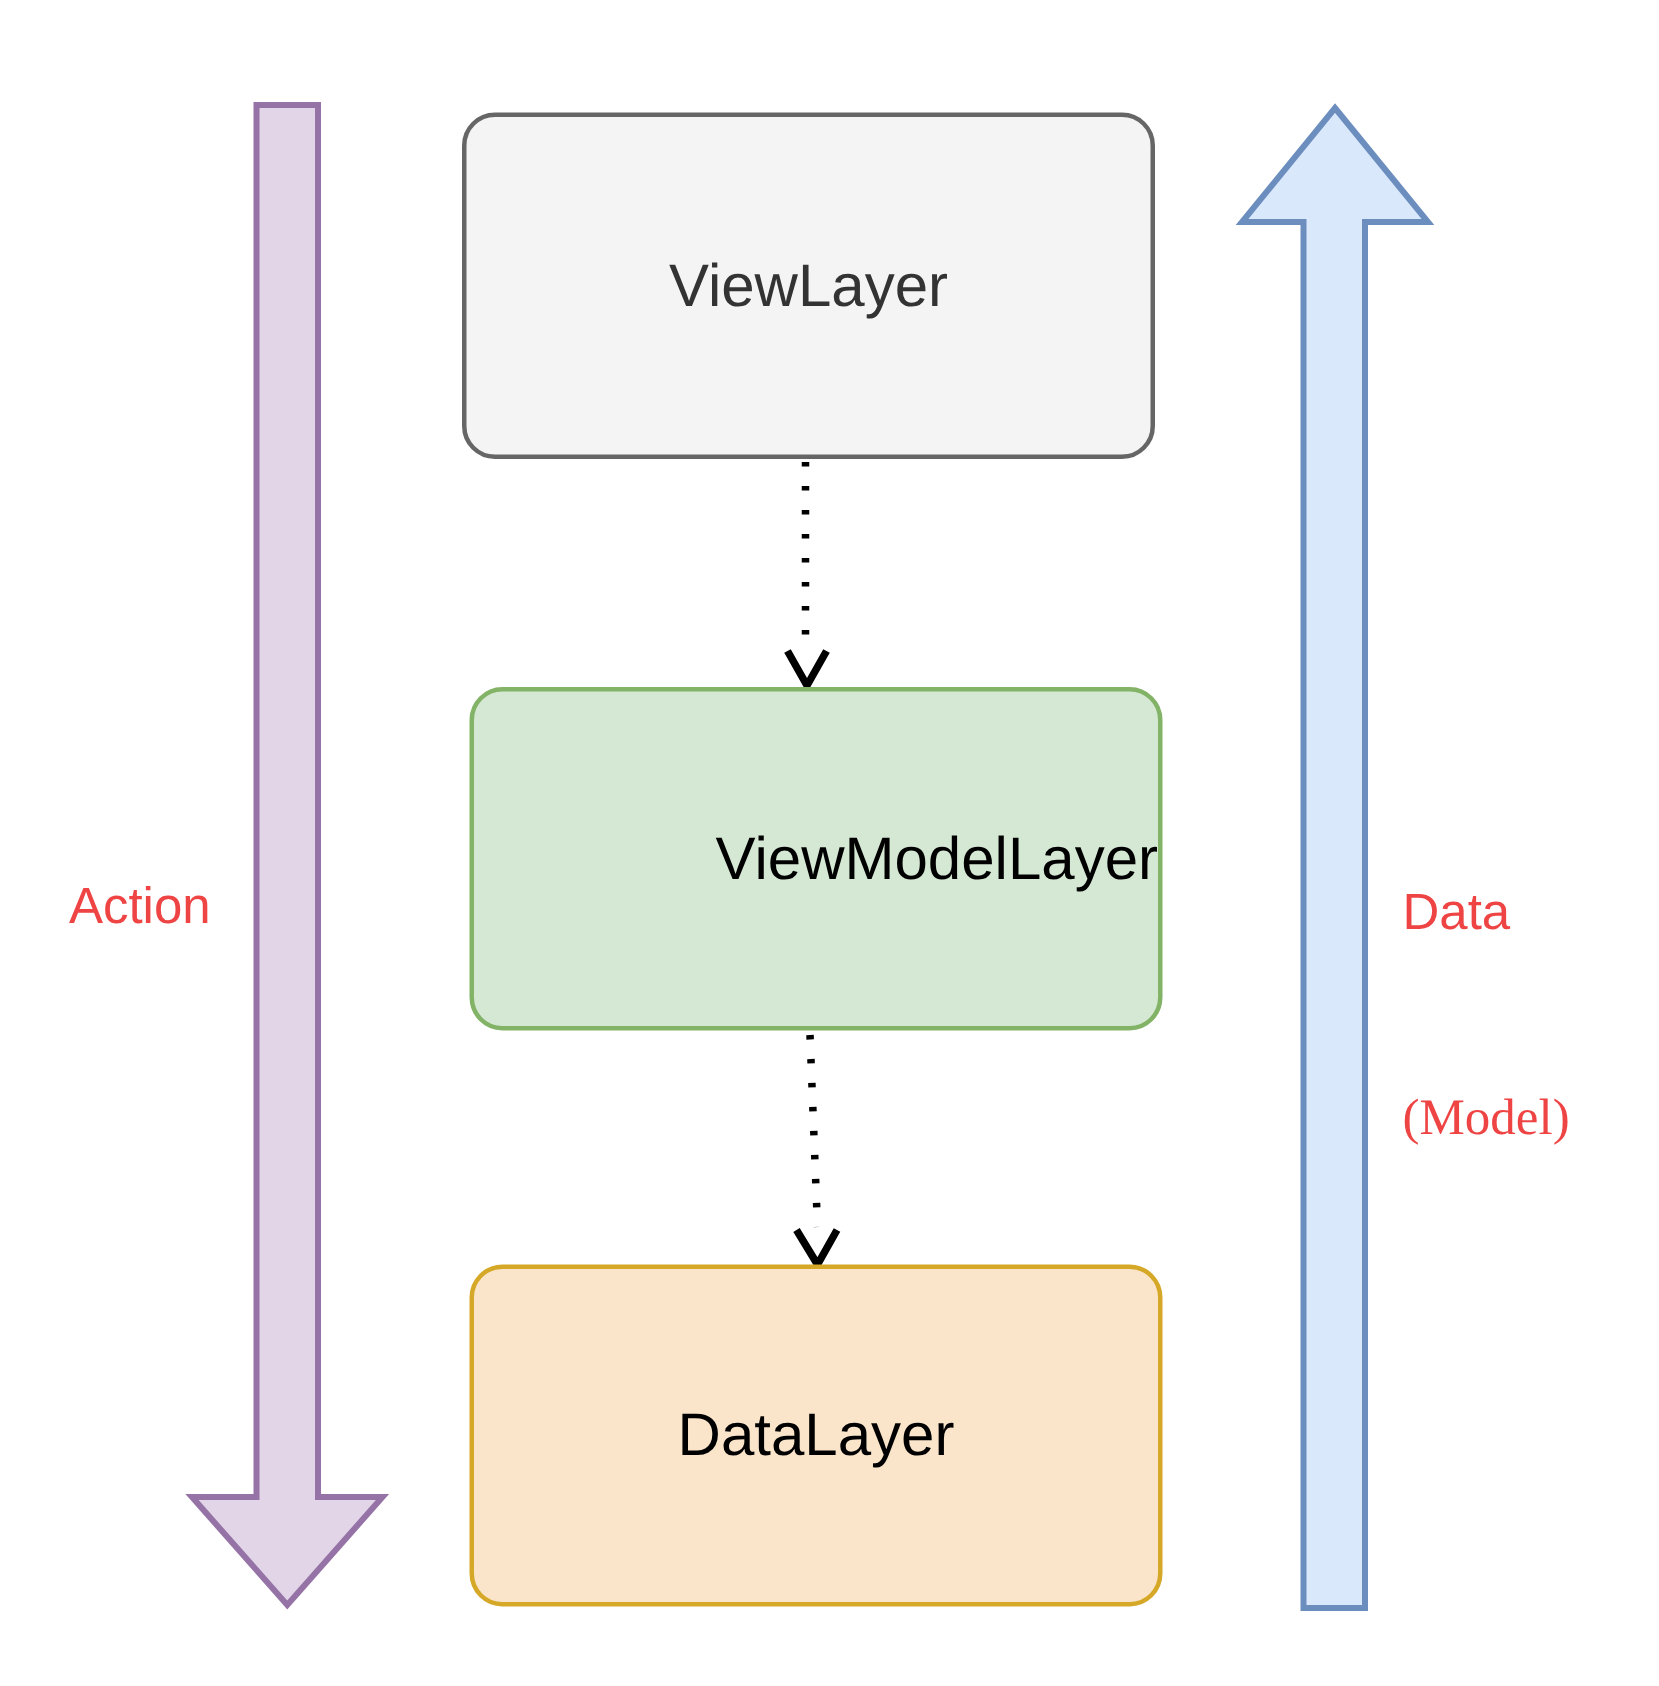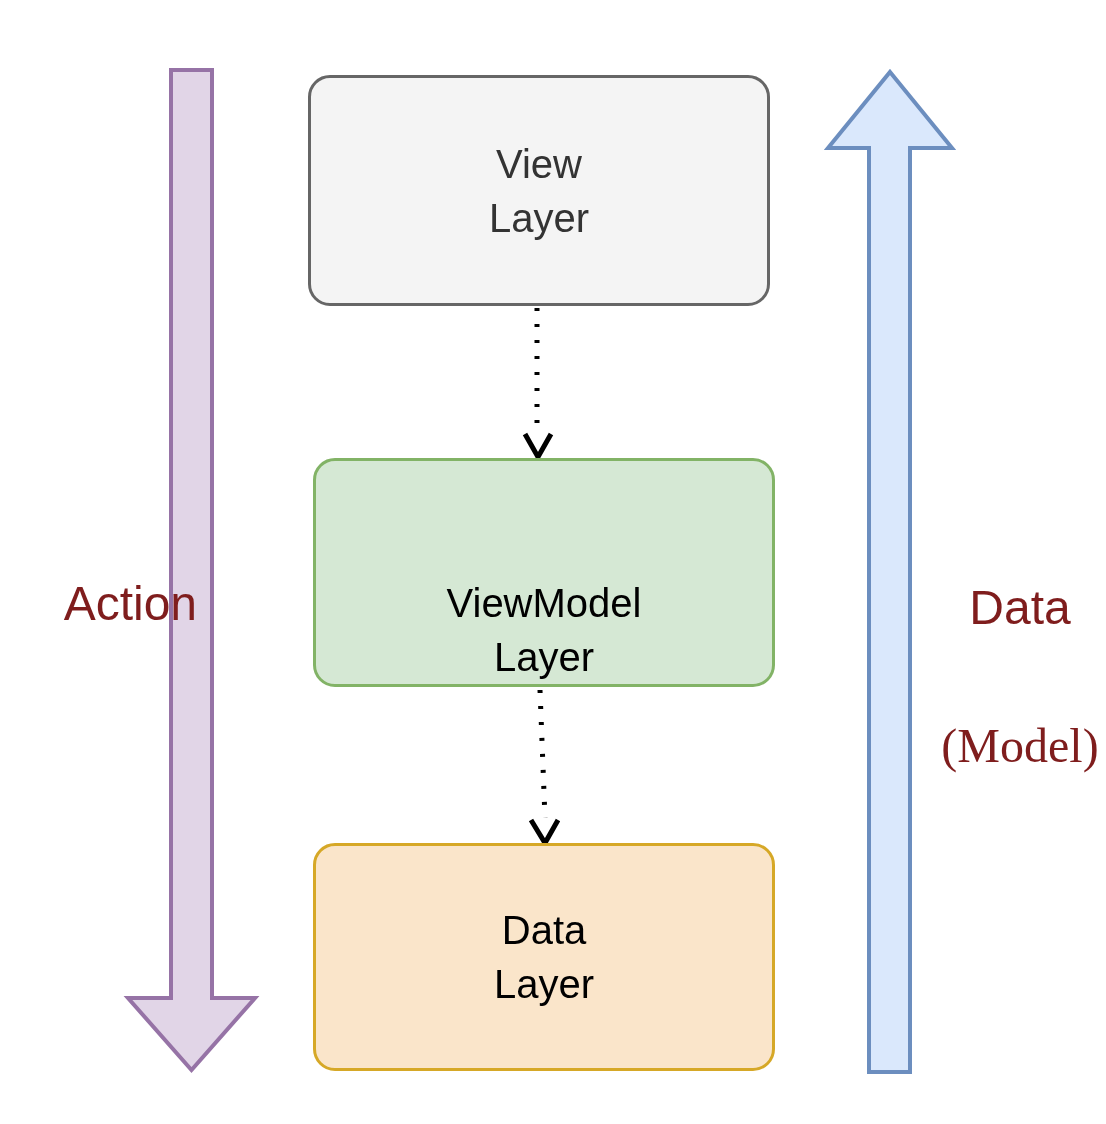--- a/index.html
+++ b/index.html
@@ -17,21 +17,21 @@
     background: #ffffff;
     overflow: hidden;
   }
   .layer-box {
     position: absolute;
     box-sizing: border-box;
     border-style: solid;
     border-width: 3px;
     border-radius: 22px;
     display: flex;
-    flex-direction: column;
+    flex-direction: row;
     align-items: center;
     justify-content: center;
     text-align: center;
   }
   .layer-line {
     display: block;
     font-size: 40px;
     line-height: 54px;
     white-space: pre;
   }
@@ -61,24 +61,24 @@
     left: 313px;
     top: 843px;
     width: 462px;
     height: 228px;
     background: #fae5ca;
     border-color: #d6a827;
     color: #000000;
   }
   .side-label {
     position: absolute;
-    font-size: 48px;
+    font-size: 34px;
     line-height: 46px;
-    color: #7f1d1d;
-    text-align: center;
+    color: #ef4444;
+    text-align: left;
     white-space: pre;
   }
   #label-action {
     left: 10px;
     top: 535px;
     width: 190px;
   }
   #label-data-model {
     left: 935px;
     top: 493px;

